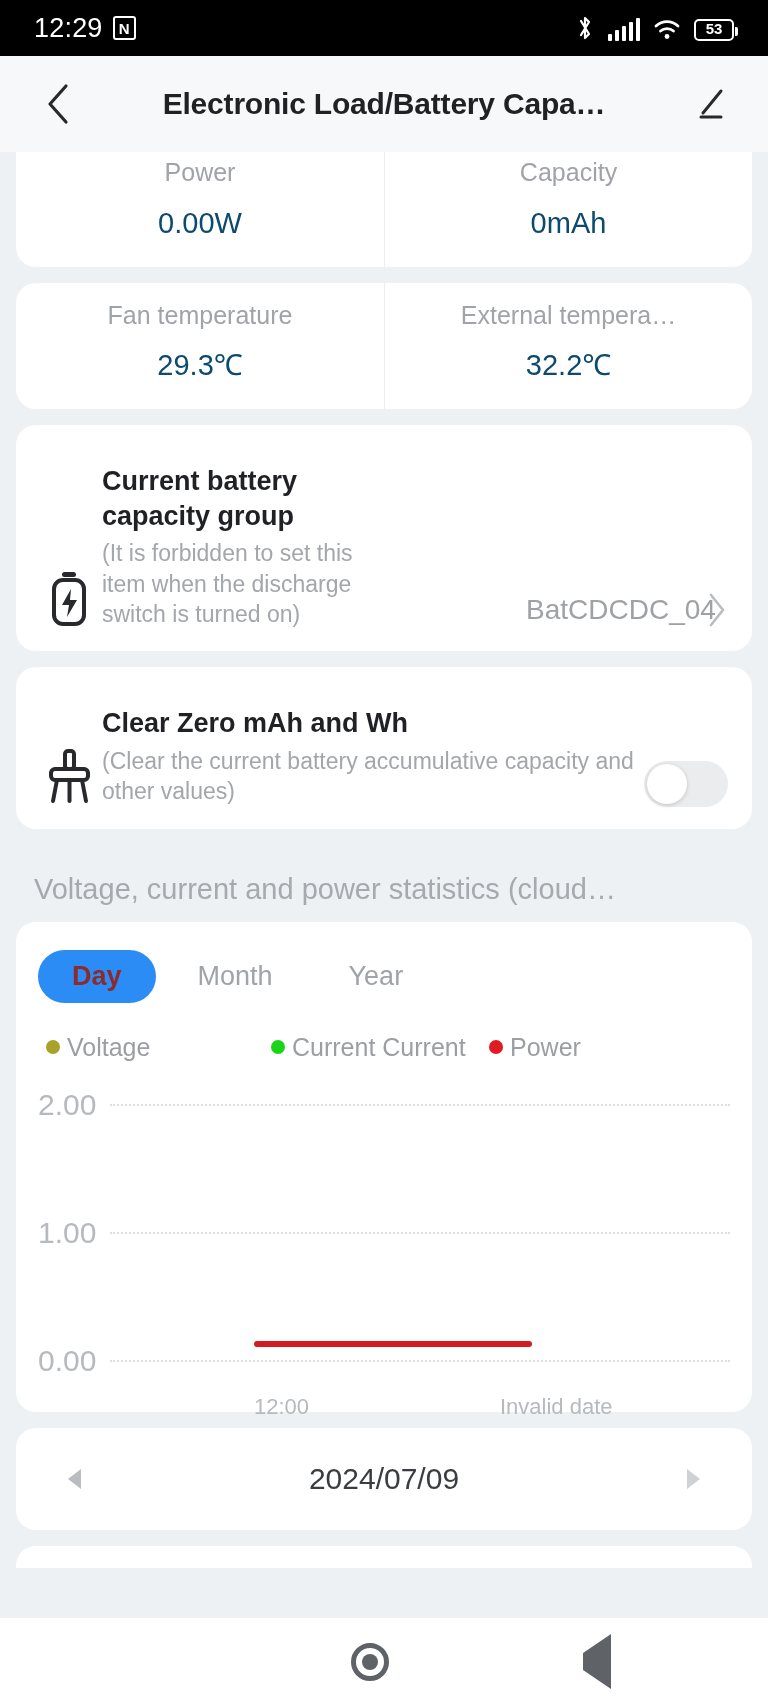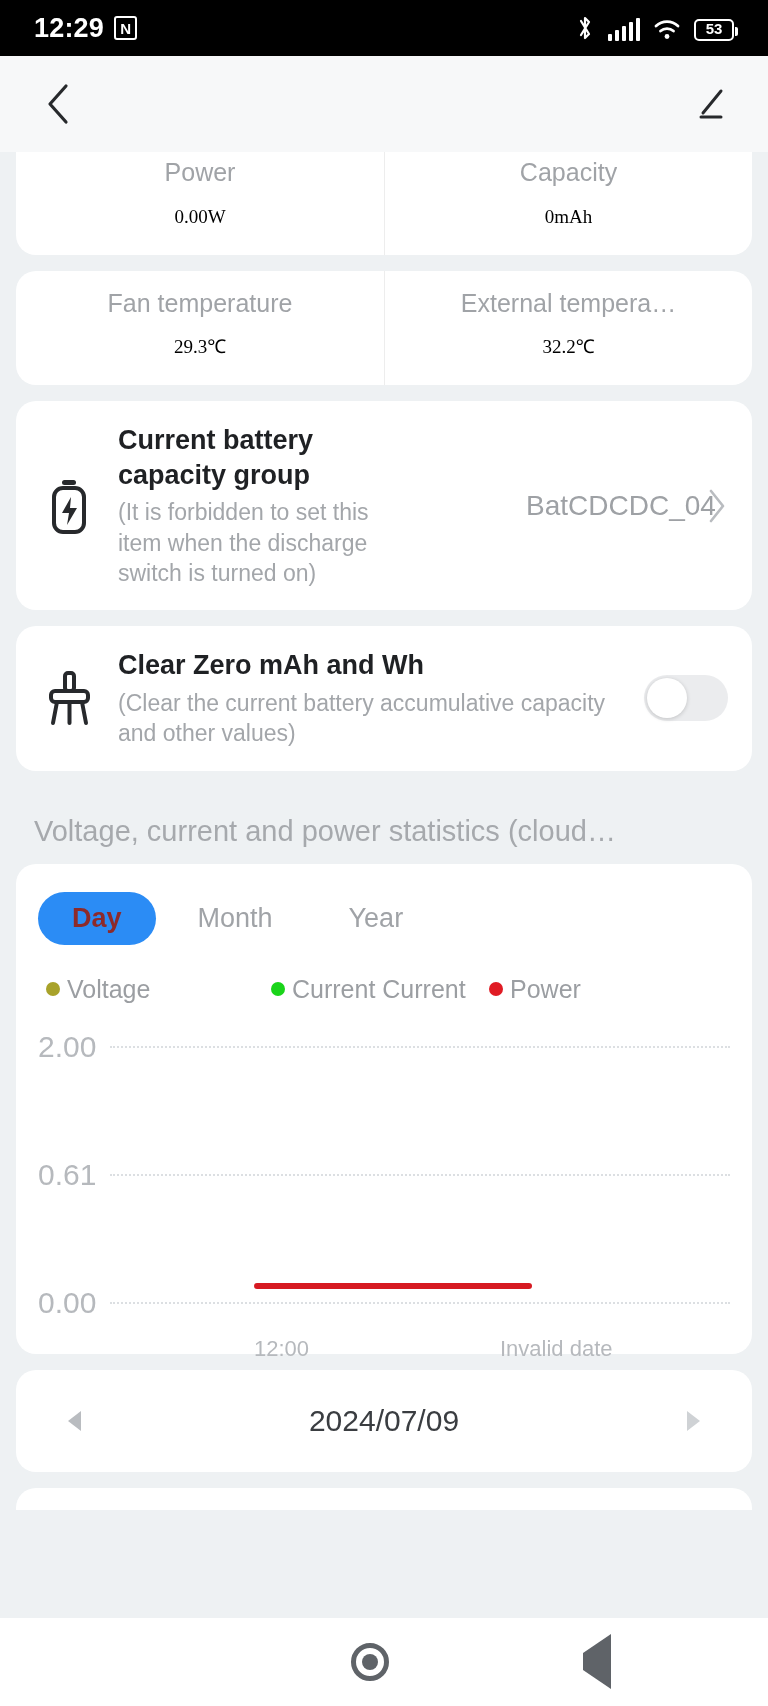--- a/index.html
+++ b/index.html
@@ -11,21 +11,21 @@
   }
   .phone { position: relative; width: 768px; height: 1706px; background: #eef1f3; display: flex; flex-direction: column; }
 
   
   .statusbar {
     height: 56px; background: #000; color: #fff;
     display: flex; align-items: center; justify-content: space-between;
     padding: 0 34px; flex: 0 0 56px;
   }
   .sb-left { display: flex; align-items: center; gap: 10px; }
-  .sb-time { font-size: 27px; font-weight: 700; letter-spacing: .2px; }
+  .sb-time { font-size: 27px; font-weight: 400; letter-spacing: .2px; }
   .nfc-box {
     width: 23px; height: 24px; border: 2.4px solid #fff; border-radius: 3px;
     display: flex; align-items: center; justify-content: center;
     font-size: 15px; font-weight: 700; line-height: 1;
   }
   .sb-right { display: flex; align-items: flex-end; gap: 13px; }
   .ic { display: block; }
   .bars { display: flex; align-items: flex-end; gap: 2.5px; height: 22px; }
   .bars i { display: block; width: 4.5px; background: #fff; border-radius: 1px; }
   .bars i:nth-child(1) { height: 7px; }
@@ -70,24 +70,24 @@
     display: flex; flex-direction: column; align-items: center;
     padding: 16px 6px 26px;
   }
   .stat-card.clipped .stat-cell { padding-top: 4px; }
   .stat-cell + .stat-cell { border-left: 1.5px solid #ededed; }
   .stat-label {
     font-size: 25px; color: #a0a3a7; white-space: nowrap;
     overflow: hidden; text-overflow: ellipsis; max-width: 100%;
     line-height: 1.35;
   }
-  .stat-value { font-size: 19px; color: #000000; margin-top: 16px; line-height: 1.2; font-family: Liberation Serif, serif; }
-
-  
-  .setting-row { display: flex; align-items: center; padding: 22px 24px 22px 22px; gap: 18px; }
+  .stat-value { font-size: 29px; color: #0c4a6e; margin-top: 16px; line-height: 1.2; }
+
+  
+  .setting-row { display: flex; align-items: flex-end; padding: 39px 24px 22px 22px; gap: 2px; }
   .set-icon { flex: 0 0 62px; display: flex; align-items: center; justify-content: center; }
   .set-text { flex: 1 1 auto; min-width: 0; }
   .set-title { font-size: 27px; font-weight: 700; color: #1f2124; line-height: 1.28; }
   .set-title.narrow { max-width: 300px; }
   .set-sub { font-size: 23px; color: #a3a6aa; line-height: 1.32; margin-top: 5px; }
   .set-sub.narrow { max-width: 280px; }
   .set-right { display: flex; align-items: center; gap: 10px; flex: 0 0 auto; }
   .set-value { font-size: 28px; color: #9ea1a5; text-align: right; width: 170px; line-height: 1.28; }
 
   .toggle {
@@ -189,20 +189,21 @@
       </span>
     </div>
   </div>
 
   <div class="appbar">
     <div class="back-btn">
       <svg width="26" height="42" viewBox="0 0 26 42">
         <path d="M21 3 L5 21 L21 39" fill="none" stroke="#27292c" stroke-width="3.2" stroke-linecap="round" stroke-linejoin="round"></path>
       </svg>
     </div>
+    <div class="appbar-title">Electronic Load/Battery Capa…</div>
     <div class="edit-btn">
       <svg width="40" height="40" viewBox="0 0 40 40">
         <path d="M31 7 L13 29" stroke="#27292c" stroke-width="3" stroke-linecap="round"></path>
         <path d="M11 33 L31 33" stroke="#27292c" stroke-width="3" stroke-linecap="round"></path>
       </svg>
     </div>
   </div>
 
   <div class="content">
 
@@ -296,21 +297,21 @@
           <span>Power</span>
         </div>
       </div>
 
       <div class="plot">
         <div class="grid-row" style="top:0">
           <span class="grid-label">2.00</span>
           <span class="grid-line"></span>
         </div>
         <div class="grid-row" style="top:128px">
-          <span class="grid-label">0.61</span>
+          <span class="grid-label">1.00</span>
           <span class="grid-line"></span>
         </div>
         <div class="grid-row" style="top:256px">
           <span class="grid-label">0.00</span>
           <span class="grid-line"></span>
         </div>
         <div class="series-line" style="left:216px; width:278px; top:253px;"></div>
         <div class="xaxis">
           <span class="xlab" style="left:144px">12:00</span>
           <span class="xlab" style="left:390px">Invalid date</span>

